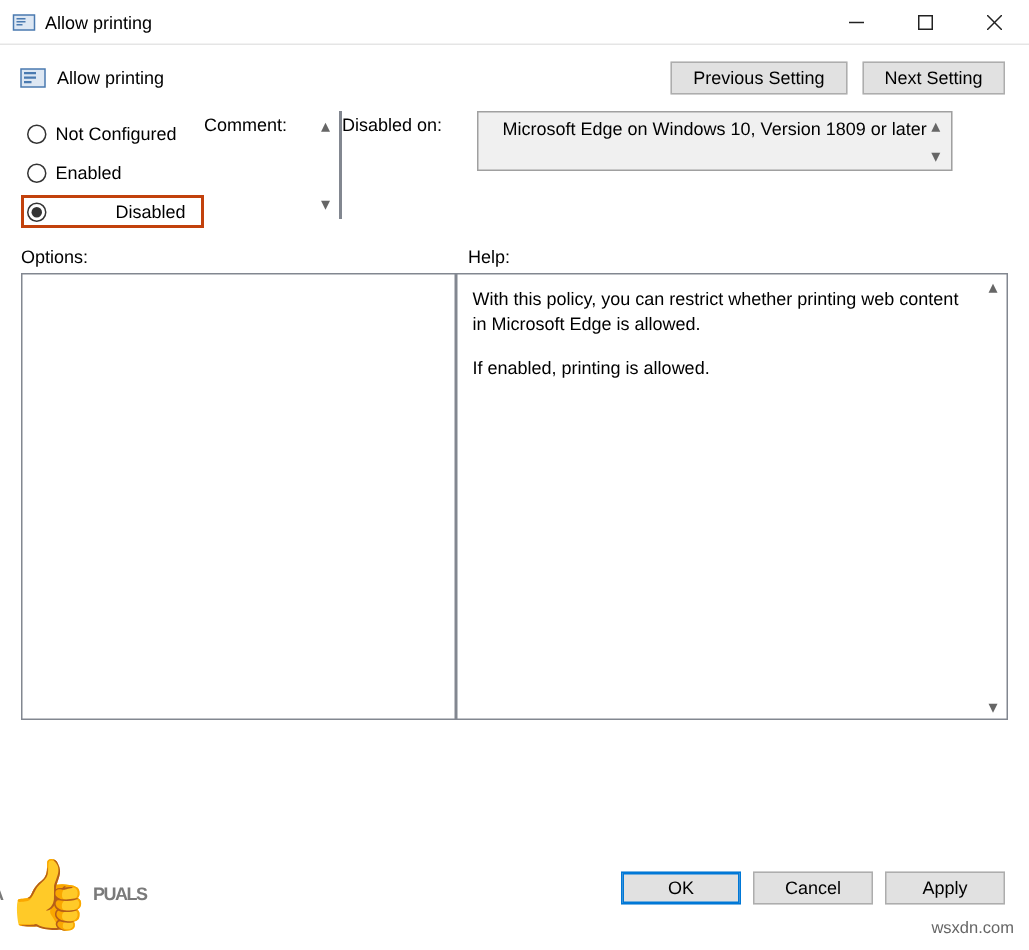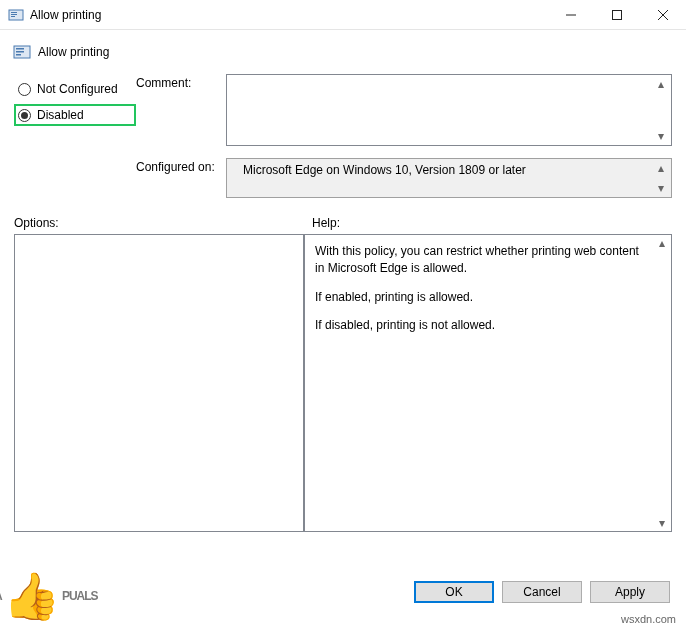--- a/index.html
+++ b/index.html
@@ -17,26 +17,26 @@
     .header-row { height: 44px; display: flex; align-items: center; padding: 0 12px; }
     .header-row .policy-icon { width: 20px; height: 20px; margin-right: 6px; display:flex;align-items:center;justify-content:center;}
     .header-row .policy-title { flex:1; color:#000; }
     .nav-buttons { display:flex; gap:10px; margin-right:4px; }
     .nav-btn { height:22px; padding: 0 14px; background:#e1e1e1; border:1px solid #adadad; font-size:12px; display:flex;align-items:center;justify-content:center; }
 
     
     .top-section { display:flex; padding: 0 14px; }
     .states-col { width: 122px; padding-top: 4px; text-align: center; }
     .radio-row { display:flex; align-items:center; height:22px; margin-bottom:4px; padding:1px 2px; border:2px solid transparent;}
-    .radio-row.highlight { border:2px solid #22c55e; }
+    .radio-row.highlight { border:2px solid #c2410c;gap:40px; }
     .radio { width:13px; height:13px; border:1px solid #333; border-radius:50%; margin-right:6px; position:relative; background:#fff;}
     .radio.checked::after { content:""; position:absolute; width:7px; height:7px; background:#333; border-radius:50%; top:2px; left:2px; }
     .radio-label { color:#000; }
 
-    .right-col { flex:1; display:flex; flex-direction:column; }
+    .right-col { flex:1; display:flex; flex-direction:row; }
     .field-row { display:flex; margin-bottom:12px; align-items:flex-start;}
     .field-label { width:90px; color:#000; padding-top:2px;}
     .comment-box { flex:1; height:72px; border:1px solid #828790; background:#fff; position:relative; }
     .supported-box { flex:1; height:40px; border:1px solid #a0a0a0; background:#f0f0f0; padding:4px 16px; position:relative; color:#000;}
     .scroll-hint { position:absolute; right:2px; width:16px; display:flex; flex-direction:column; justify-content:space-between; top:2px; bottom:2px;}
     .scroll-arrow { width:16px; height:14px; display:flex; align-items:center; justify-content:center; color:#666;}
 
     
     .mid-labels { display:flex; padding: 6px 18px 4px 14px; }
     .mid-labels .opt-label { color:#000; }
@@ -97,46 +97,54 @@
 <div class="header-row">
   <span class="policy-icon">
     <svg width="20" height="20" viewBox="0 0 20 20">
         <rect x="2" y="4" width="16" height="12" fill="#dde7f3" stroke="#4a7ab0"></rect>
         <rect x="4" y="6" width="8" height="1.5" fill="#4a7ab0"></rect>
         <rect x="4" y="9" width="8" height="1.5" fill="#4a7ab0"></rect>
         <rect x="4" y="12" width="5" height="1.5" fill="#4a7ab0"></rect>
       </svg>
   </span>
   <span class="policy-title">Allow printing</span>
+  <div class="nav-buttons">
+    <div class="nav-btn">Previous Setting</div>
+    <div class="nav-btn">Next Setting</div>
+  </div>
 </div>
 
 <div class="top-section">
   <div class="states-col">
     <div class="radio-row">
       <span class="radio"></span>
       <span class="radio-label">Not Configured</span>
+    </div>
+    <div class="radio-row">
+      <span class="radio"></span>
+      <span class="radio-label">Enabled</span>
     </div>
     <div class="radio-row highlight">
       <span class="radio checked"></span>
       <span class="radio-label">Disabled</span>
     </div>
   </div>
   <div class="right-col">
     <div class="field-row">
       <span class="field-label">Comment:</span>
       <div class="comment-box">
         <span></span>
         <div class="scroll-hint">
           <span class="scroll-arrow">▴</span>
           <span class="scroll-arrow">▾</span>
         </div>
       </div>
     </div>
     <div class="field-row">
-      <span class="field-label">Configured on:</span>
+      <span class="field-label">Disabled on:</span>
       <div class="supported-box">
         <span>Microsoft Edge on Windows 10, Version 1809 or later</span>
         <div class="scroll-hint">
           <span class="scroll-arrow">▴</span>
           <span class="scroll-arrow">▾</span>
         </div>
       </div>
     </div>
   </div>
 </div>
@@ -144,21 +152,20 @@
 <div class="mid-labels">
   <span class="opt-label left">Options:</span>
   <span class="opt-label right">Help:</span>
 </div>
 
 <div class="bottom-panes">
   <div class="pane options-pane"></div>
   <div class="pane help-pane">
     <p>With this policy, you can restrict whether printing web content in Microsoft Edge is allowed.</p>
     <p>If enabled, printing is allowed.</p>
-    <p>If disabled, printing is not allowed.</p>
     <div class="scroll-hint">
       <span class="scroll-arrow">▴</span>
       <span class="scroll-arrow">▾</span>
     </div>
   </div>
 </div>
 
 <div class="button-row">
   <div class="btn primary">OK</div>
   <div class="btn">Cancel</div>

